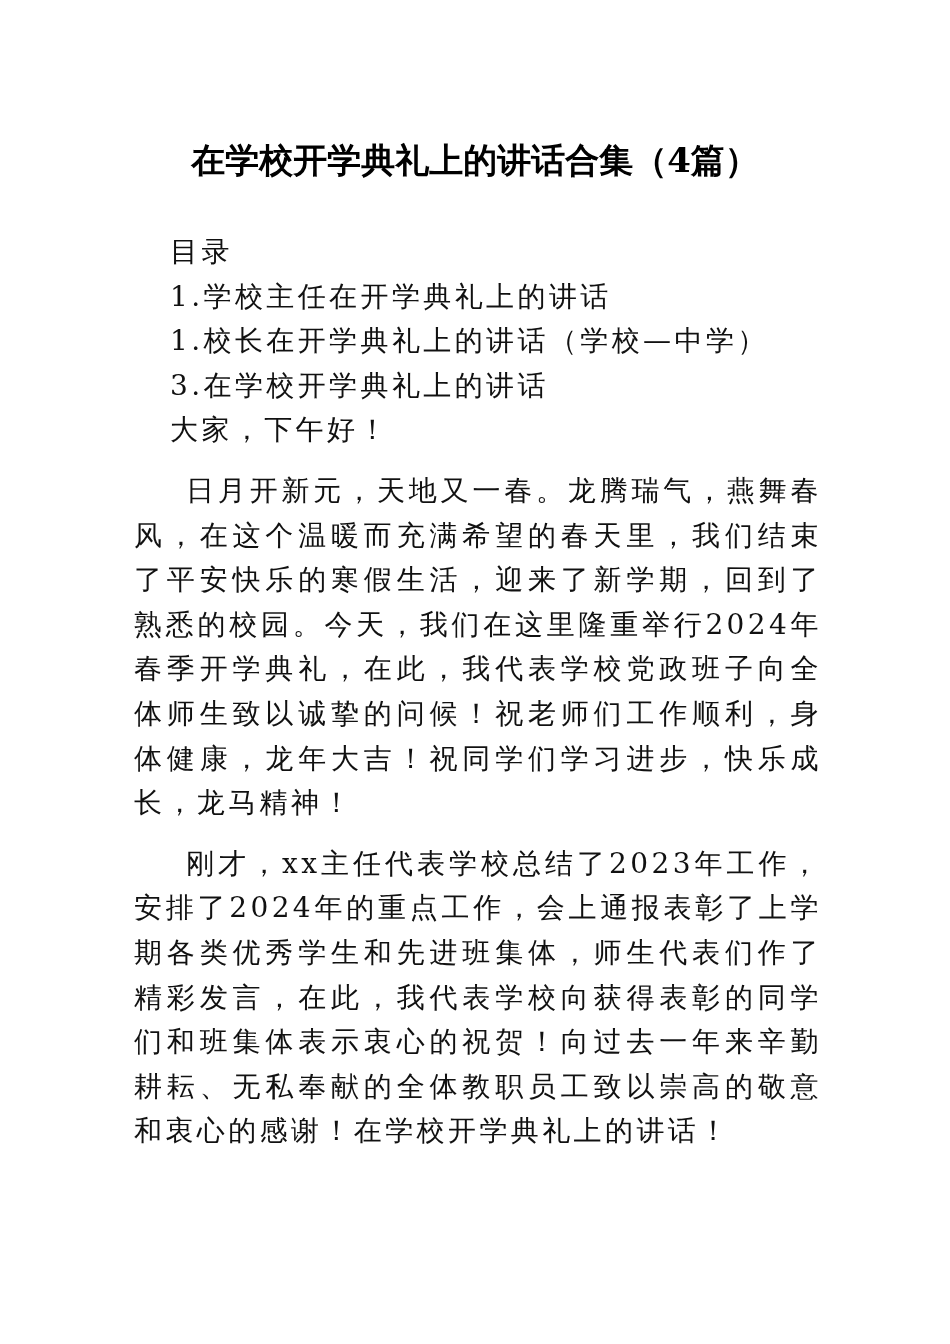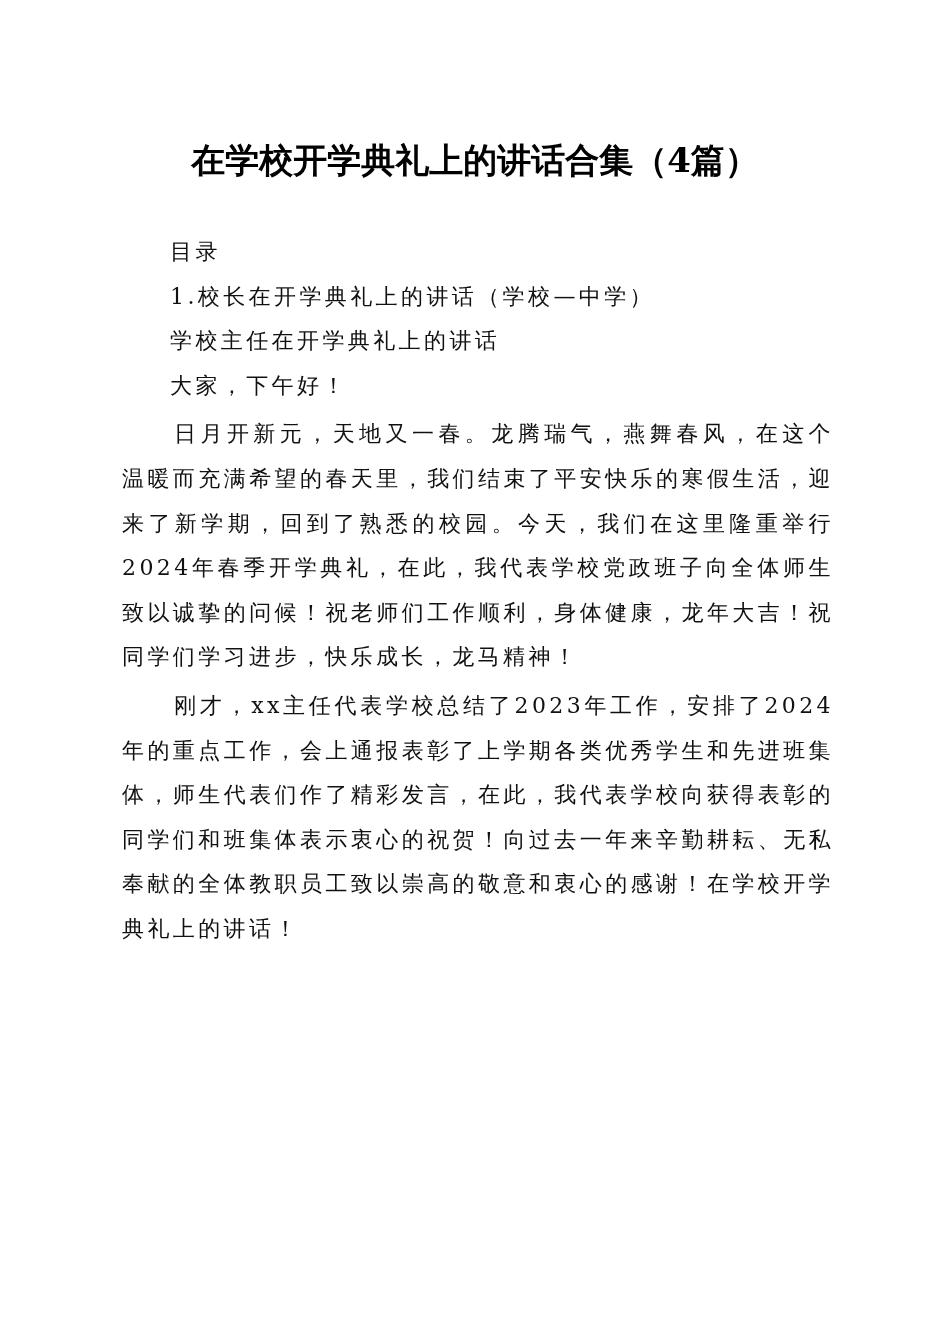--- a/index.html
+++ b/index.html
@@ -32,52 +32,53 @@
       letter-spacing: 0px;
       line-height: 50px;
       color: #000000;
     }
     .body-text {
       position: absolute;
       left: 118px;
       top: 230px;
       width: 720px;
       font-family: "DejaVu Serif", "Liberation Serif", serif;
-      font-size: 22px;
+      font-size: 28px;
       line-height: 44.6px;
       color: #111111;
     }
     .line {
       display: block;
       white-space: nowrap;
       margin: 0;
     }
     .indent {
       padding-left: 52px;
     }
     .para {
-      margin: 4px;
+      margin: 16px;
       text-indent: 52px;
       text-align: justify;
       text-align-last: left;
       letter-spacing: 3.4px;
     }
     .spaced {
       letter-spacing: 3.4px;
     }
   </style>
 </head>
 <body>
 
 <div class="page">
 
   <div class="title">在学校开学典礼上的讲话合集（4篇）</div>
 
   <div class="body-text">
     <span class="line indent spaced">目录</span>
+    <span class="line indent spaced">1.学校主任在开学典礼上的讲话</span>
     <span class="line indent spaced">1.校长在开学典礼上的讲话（学校—中学）</span>
-    <span class="line indent spaced">学校主任在开学典礼上的讲话</span>
+    <span class="line indent spaced">3.在学校开学典礼上的讲话</span>
     <span class="line indent spaced">大家，下午好！</span>
     <p class="para">日月开新元，天地又一春。龙腾瑞气，燕舞春风，在这个温暖而充满希望的春天里，我们结束了平安快乐的寒假生活，迎来了新学期，回到了熟悉的校园。今天，我们在这里隆重举行2024年春季开学典礼，在此，我代表学校党政班子向全体师生致以诚挚的问候！祝老师们工作顺利，身体健康，龙年大吉！祝同学们学习进步，快乐成长，龙马精神！</p>
     <p class="para">刚才，xx主任代表学校总结了2023年工作，安排了2024年的重点工作，会上通报表彰了上学期各类优秀学生和先进班集体，师生代表们作了精彩发言，在此，我代表学校向获得表彰的同学们和班集体表示衷心的祝贺！向过去一年来辛勤耕耘、无私奉献的全体教职员工致以崇高的敬意和衷心的感谢！在学校开学典礼上的讲话！</p>
   </div>
 
 </div>
 
 </body></html>

